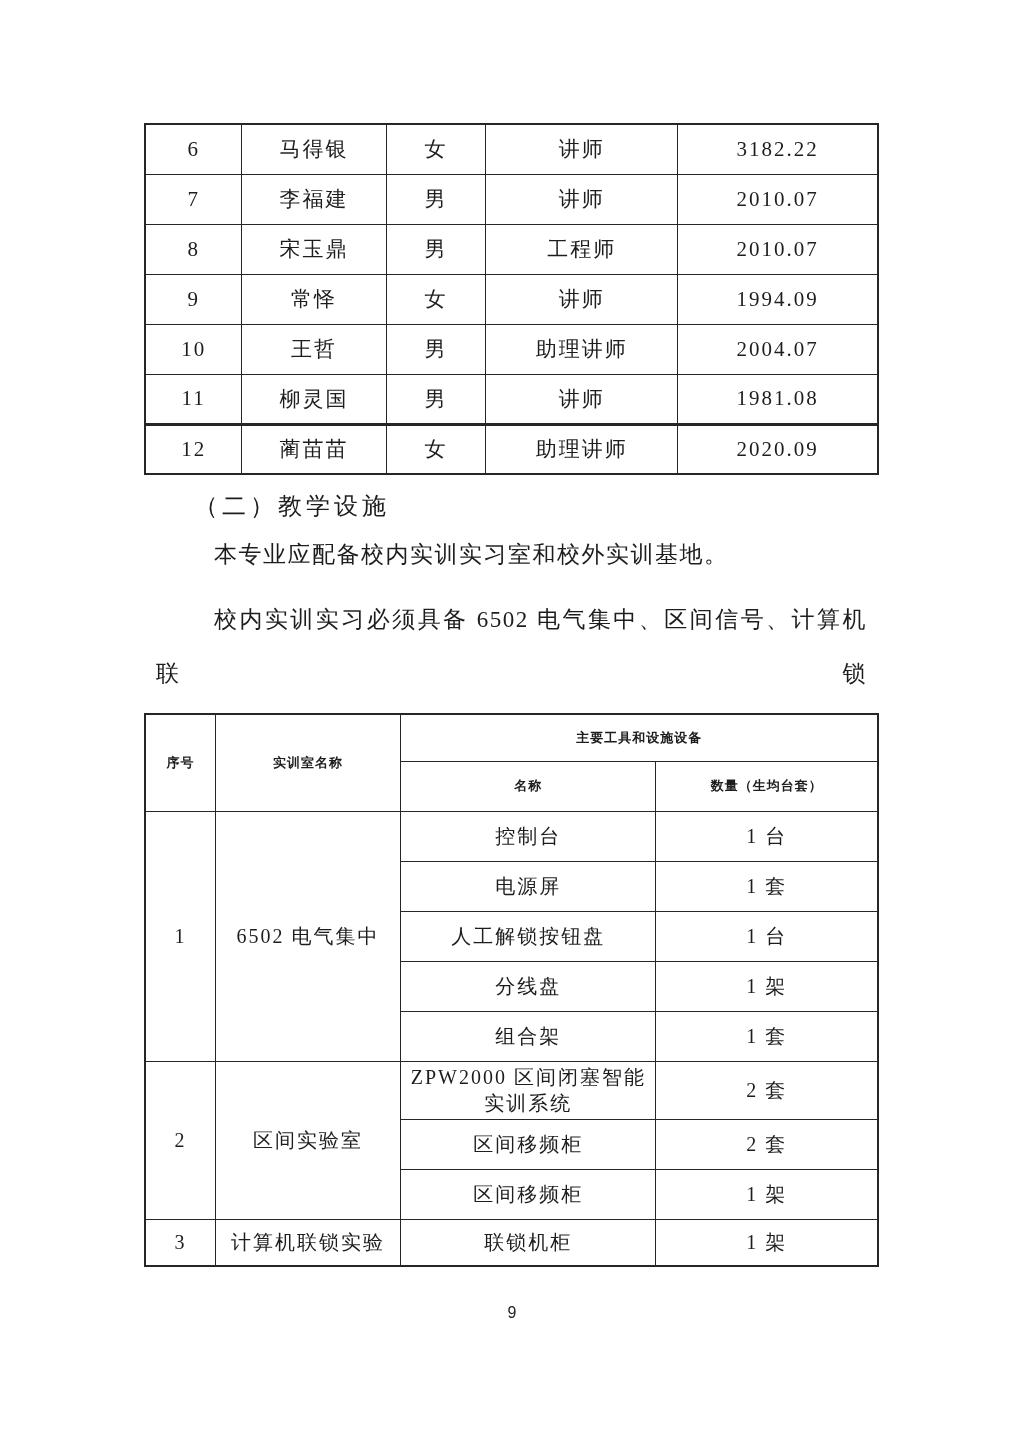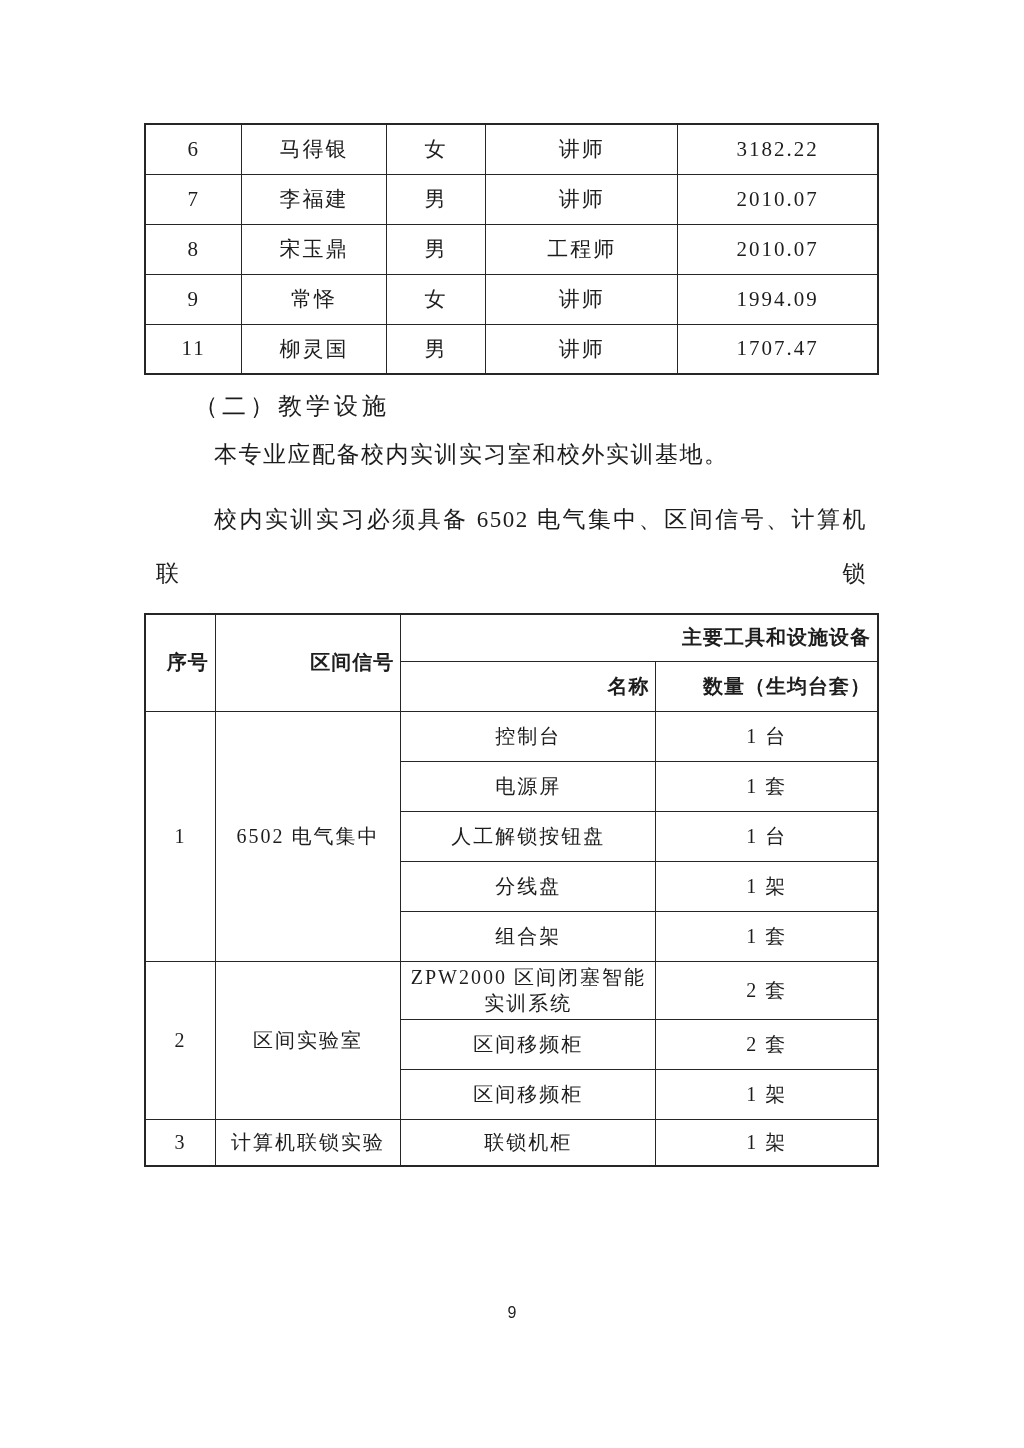--- a/index.html
+++ b/index.html
@@ -31,24 +31,23 @@
   }
   table.t1{border:2px solid #262626;}
   table.t2{border:2px solid #262626;}
   .t1 td{
     font-size:21px;
     letter-spacing:2px;
   }
   .t1 tr{height:50px;}
   .t1 tr.thick-top td{border-top:3px solid #262626;}
   .t2 thead td{
-    font-size:20px;
+    font-size:13px;
     font-weight:bold;
     letter-spacing:1px;
-    text-align:right;
   }
   .t2 tbody td{
     font-size:20px;
     letter-spacing:2px;
     line-height:26px;
     margin-top:16px;
   }
   .h47{height:47px;}
   .h50{height:50px;}
   .h58{height:58px;}
@@ -122,25 +121,39 @@
           <td>2010.07</td>
         </tr>
         <tr>
           <td>9</td>
           <td>常怿</td>
           <td>女</td>
           <td>讲师</td>
           <td>1994.09</td>
         </tr>
         <tr>
+          <td>10</td>
+          <td>王哲</td>
+          <td>男</td>
+          <td>助理讲师</td>
+          <td>2004.07</td>
+        </tr>
+        <tr>
           <td>11</td>
           <td>柳灵国</td>
           <td>男</td>
           <td>讲师</td>
-          <td>1707.47</td>
+          <td>1981.08</td>
+        </tr>
+        <tr class="thick-top">
+          <td>12</td>
+          <td>蔺苗苗</td>
+          <td>女</td>
+          <td>助理讲师</td>
+          <td>2020.09</td>
         </tr>
       </tbody>
     </table>
 
     <h2 class="section-heading">（二）教学设施</h2>
 
     <p class="para para1 para-line-indent">本专业应配备校内实训实习室和校外实训基地。</p>
     <div class="para para2">
       <div class="para-line-indent justify-full">校内实训实习必须具备 6502 电气集中、区间信号、计算机联锁</div>
     </div>
@@ -149,21 +162,21 @@
       <table class="t2">
         <colgroup>
           <col style="width:9.6%">
             <col style="width:25.3%">
             <col style="width:34.8%">
             <col style="width:30.3%">
         </colgroup>
         <thead>
           <tr class="h47">
             <td rowspan="2">序号</td>
-            <td rowspan="2">区间信号</td>
+            <td rowspan="2">实训室名称</td>
             <td colspan="2">主要工具和设施设备</td>
           </tr>
           <tr class="h50">
             <td>名称</td>
             <td>数量（生均台套）</td>
           </tr>
         </thead>
         <tbody>
 
           <tr class="h50">

